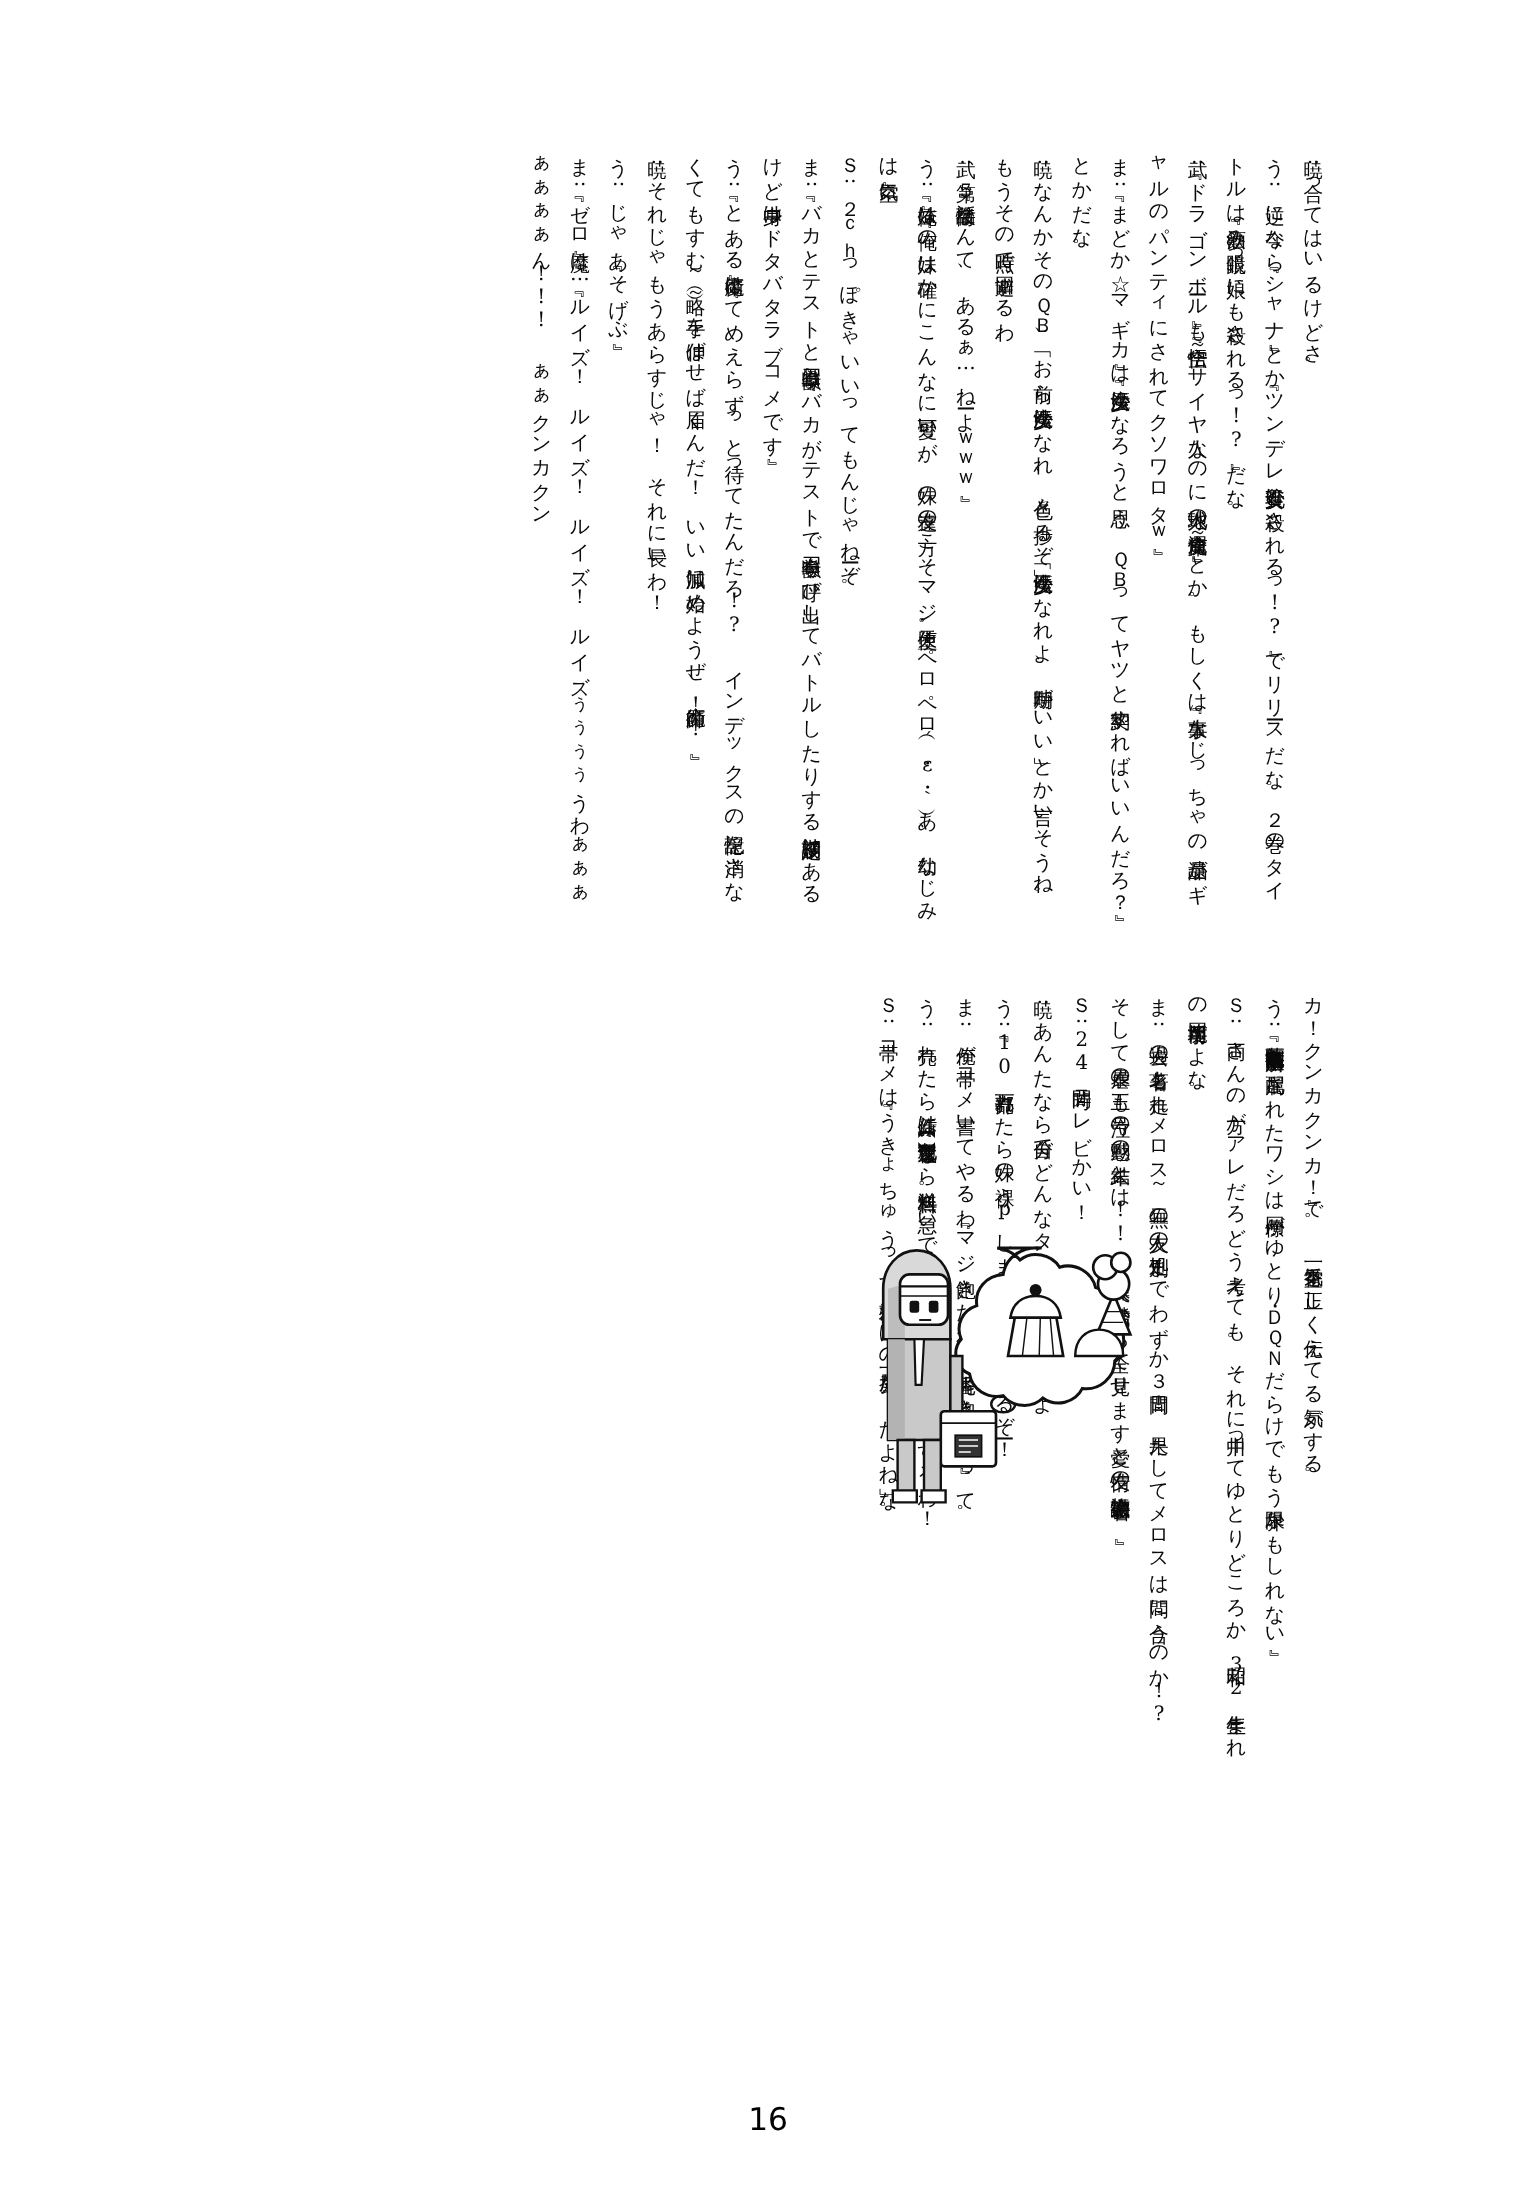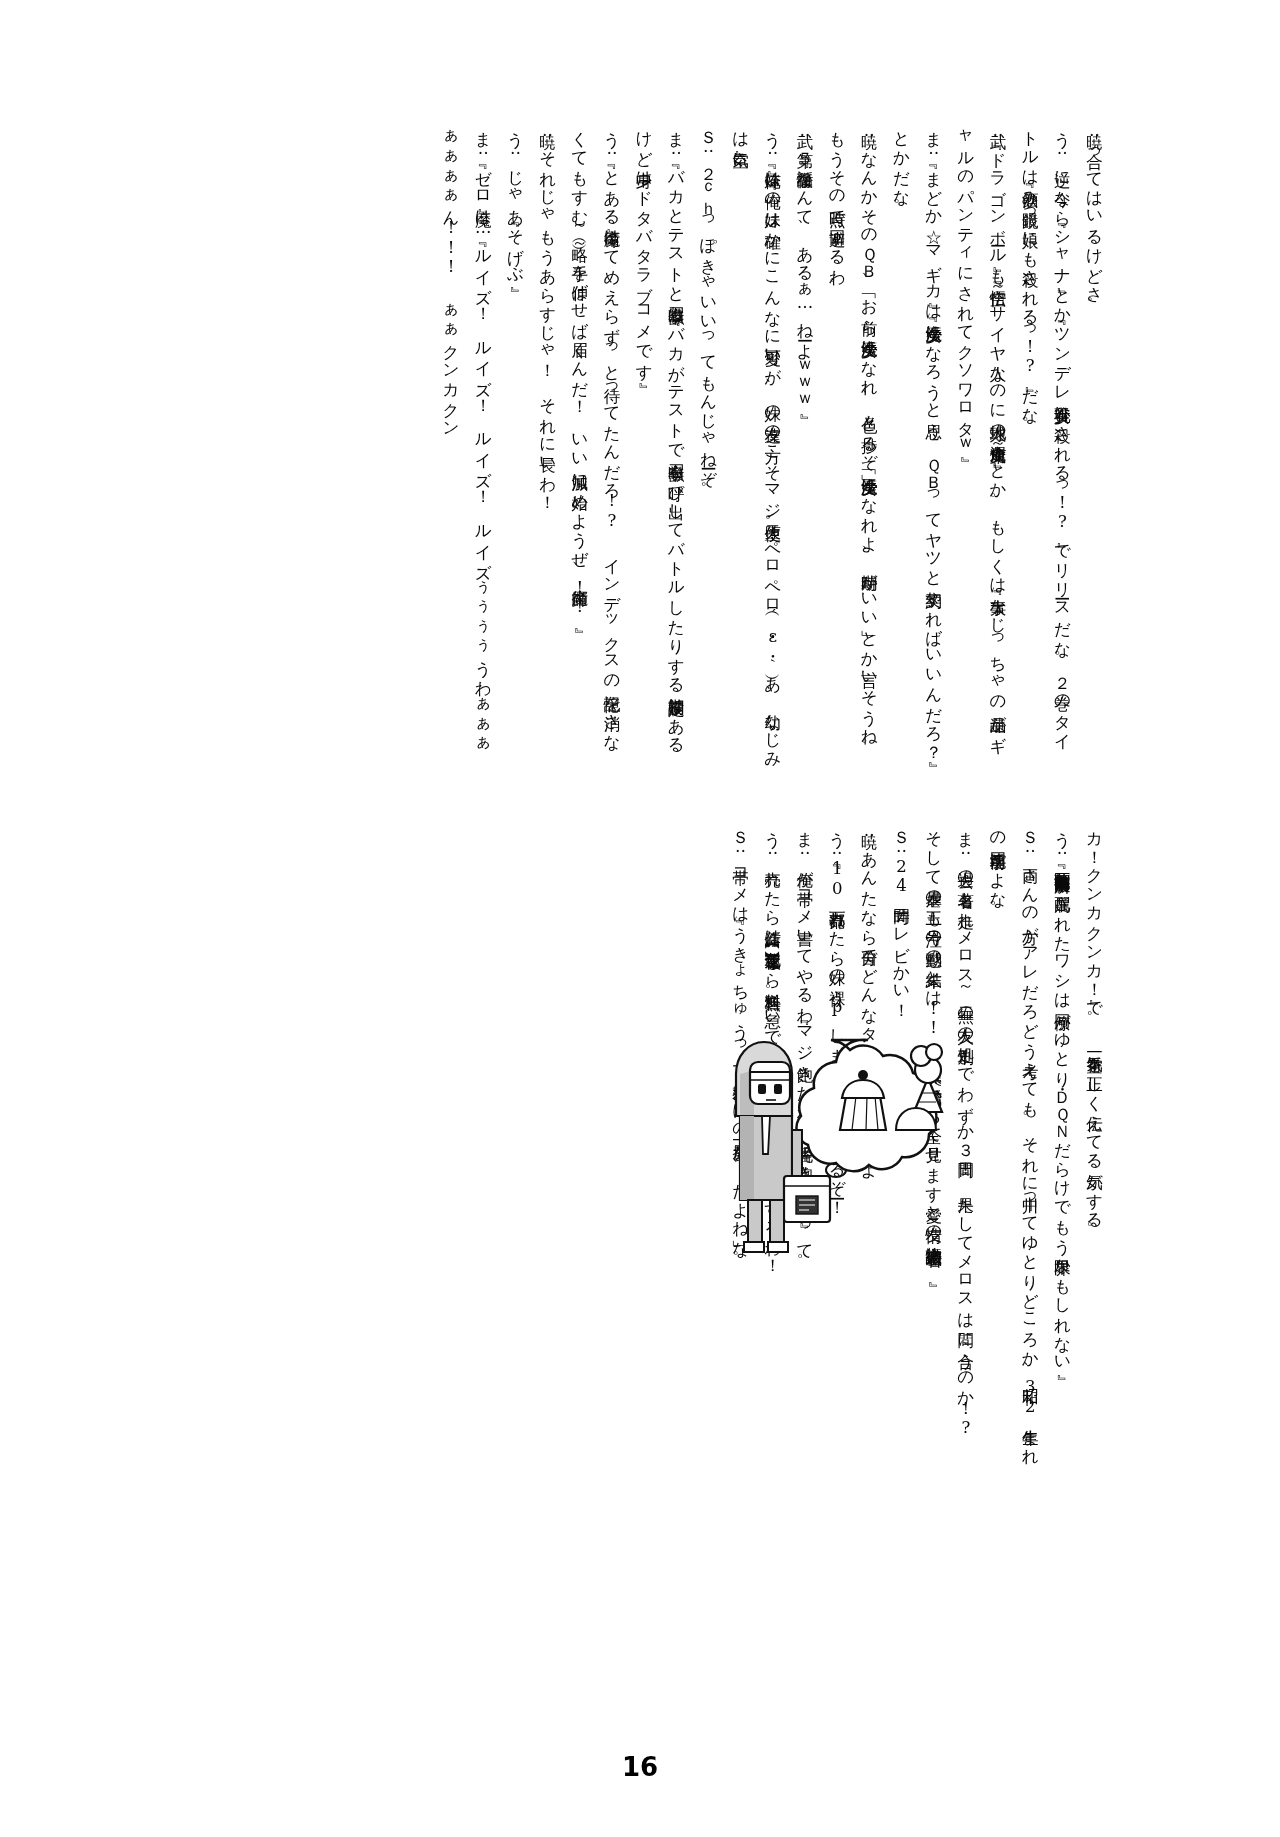--- a/index.html
+++ b/index.html
@@ -45,21 +45,21 @@
     display: block;
   }
 
   
   .page-number {
     position: absolute;
     left: 50%;
     transform: translateX(-50%);
     bottom: 55px;
     font-family: "DejaVu Sans", sans-serif;
-    font-weight: bold;
+    font-weight: normal;
     font-size: 26px;
     color: #000;
   }
 
   
   .illustration {
     position: absolute;
     left: 700px;
     top: 980px;
     width: 310px;

